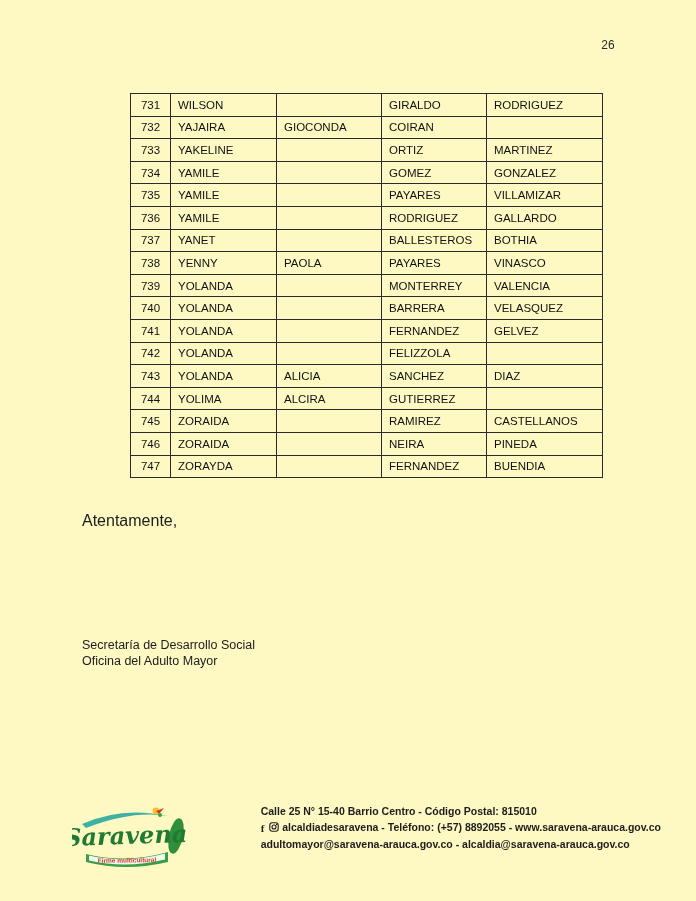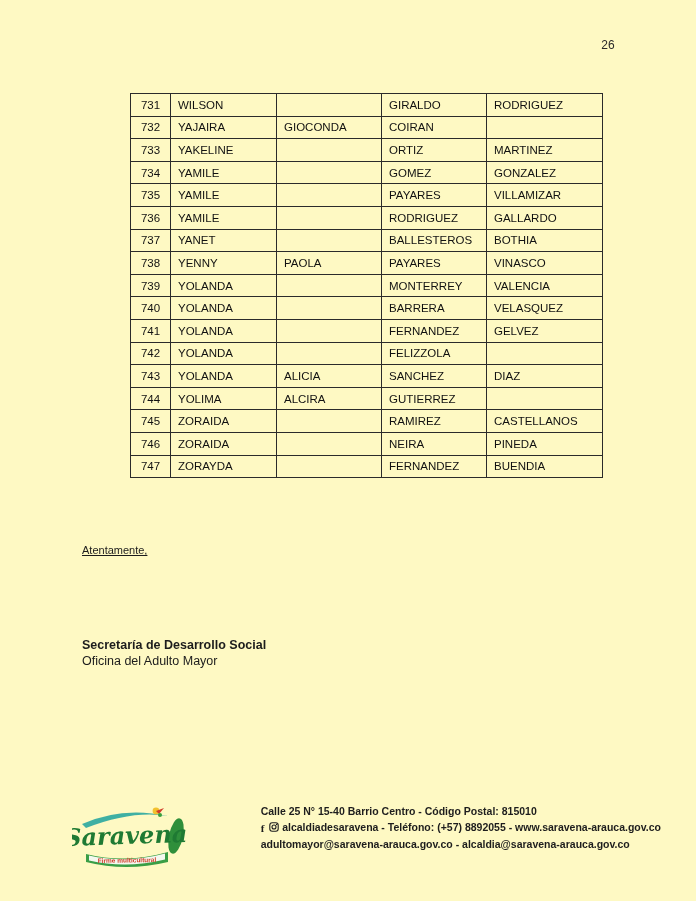--- a/index.html
+++ b/index.html
@@ -37,28 +37,28 @@
     vertical-align: middle;
   }
   table.names td.num { text-align: center; padding: 0; }
   col.c-num { width: 40px; }
   col.c-first { width: 106px; }
   col.c-middle { width: 105px; }
   col.c-sur1 { width: 105px; }
   col.c-sur2 { width: 116px; }
 
   .salutation {
-    position: absolute; left: 82px; top: 544px;
-    font-size: 11px; color: #1c1c1c; text-decoration: underline;
+    position: absolute; left: 82px; top: 512px;
+    font-size: 16px; color: #1c1c1c;
   }
   .signature {
     position: absolute; left: 82px; top: 637px;
     font-size: 12.5px; line-height: 16px; color: #1c1c1c;
   }
-  .signature .office { font-weight: bold; }
+  .signature .office { font-weight: normal; }
 
   .footer-contact {
     position: absolute; top: 803px; right: 35px;
     text-align: left;
     font-size: 10.5px; font-weight: bold;
     line-height: 16px; color: #1d1d1d;
   }
   .footer-contact .icon { display: inline-block; vertical-align: -1px; }
   .fb-glyph { font-family: "Liberation Serif", serif; font-weight: bold; font-size: 11px; padding-right: 2px; }
 

